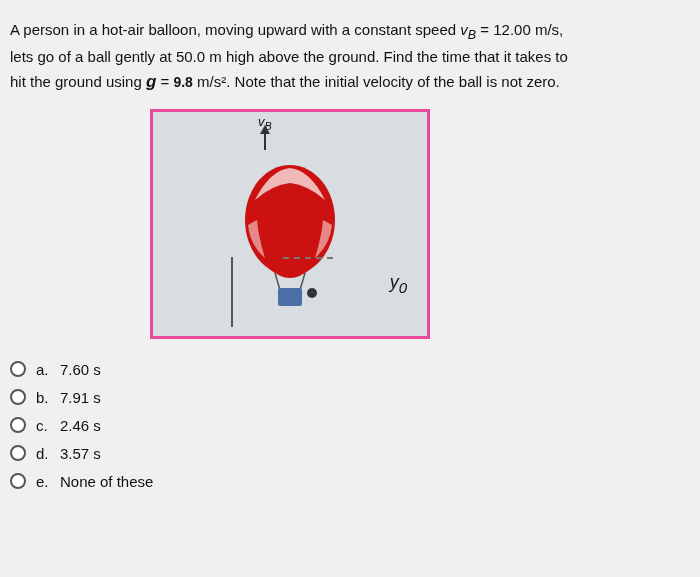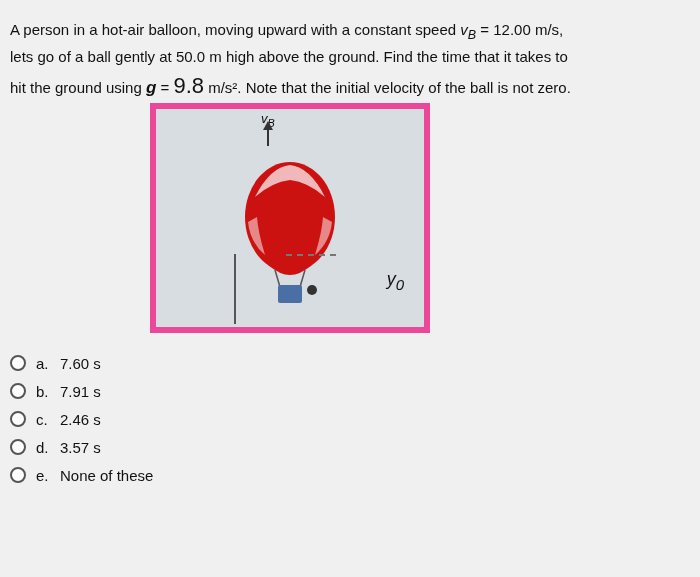--- a/index.html
+++ b/index.html
@@ -17,27 +17,28 @@
     }
 
     .page {
       width: 680px;
       margin: 18px auto 0;
     }
 
     .question-text {
       font-size: 15px;
       line-height: 1.55;
+      margin-bottom: 14px;
     }
 
     .diagram-area {
       width: 280px;
       min-height: 230px;
       background: #d8dde2;
-      border: 6px solid #ec4899;
+      border: 3px solid #ec4899;
       position: relative;
       flex-shrink: 0;
       margin-left: 140px;
       display: flex;
       flex-direction: column;
       align-items: center;
       justify-content: flex-start;
       padding: 10px 10px 10px;
     }
 
@@ -70,21 +71,21 @@
   </style>
 </head>
 <body>
 
 <div class="page">
 
   <div class="question-text">
     A person in a hot-air balloon, moving upward with a constant speed
     <span style="font-style:italic">v<sub>B</sub></span> = 12.00 m/s,<br>
     lets go of a ball gently at 50.0 m high above the ground. Find the time that it takes to<br>
-    hit the ground using <span style="font-style:italic;font-size:17px;font-weight:bold">g</span> = <span style="font-size:22px;font-weight:normal">9.8</span> m/s². Note that the initial velocity of the ball is not zero.
+    hit the ground using <span style="font-style:italic;font-size:17px;font-weight:bold">g</span> = <span style="font-size:14px;font-weight:bold">9.8</span> m/s². Note that the initial velocity of the ball is not zero.
   </div>
 
   <div style="position:relative;">
 
     <div class="diagram-area">
 
       <div style="position:absolute; top:2px; left:105px; display:flex; flex-direction:column; align-items:center;">
         <span style="font-size:13px; font-style:italic;">v<sub>B</sub></span>
         <div style="width:2px; height:18px; background:#333; position:relative;">
           <div style="position:absolute;top:-7px;left:-4px;border-left:5px solid transparent;border-right:5px solid transparent;border-bottom:9px solid #333;"></div>

